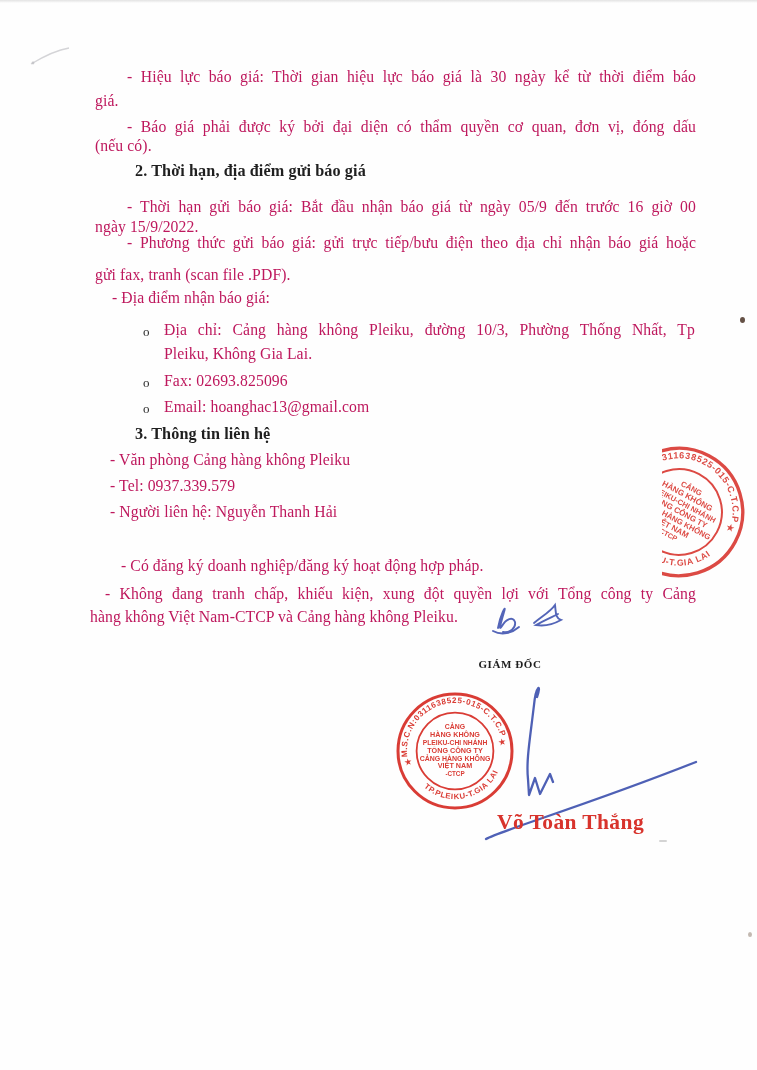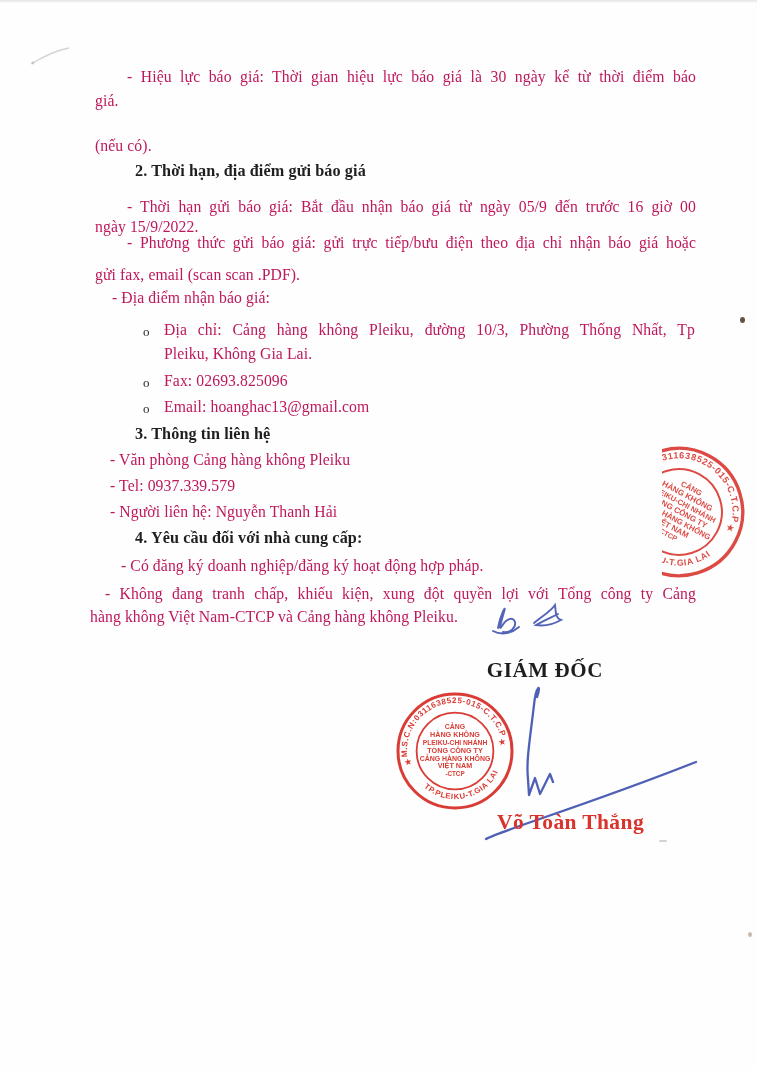--- a/index.html
+++ b/index.html
@@ -24,22 +24,22 @@
     white-space:normal;
     text-align:justify;
     text-align-last:justify;
     overflow:hidden;
   }
   .b{font-weight:bold;color:#1f1f1f;margin-left:40px;}
   .bullet{
     position:absolute;font-size:13px;color:#2a2a2a;line-height:21px;
   }
   .sig-title{
-    position:absolute;left:445px;top:658px;width:158px;
-    text-align:right;font-weight:bold;font-size:21px;letter-spacing:.6px;color:#1e1e1e;
+    position:absolute;left:431px;top:658px;width:158px;
+    text-align:center;font-weight:bold;font-size:11px;letter-spacing:.6px;color:#1e1e1e;
   }
   .signer-name{
     position:absolute;left:497px;top:810px;
     font-weight:bold;font-size:21.5px;letter-spacing:.4px;
     color:#d8332c;
   }
   .stamp-wrap{position:absolute;pointer-events:none;}
   .stamp-main{left:395px;top:691px;width:120px;height:120px;opacity:.95;}
   .stamp-partial-clip{
     left:612px;top:445px;width:134px;height:134px;
@@ -57,43 +57,43 @@
 </style>
 </head>
 <body>
 
 <div class="page">
 
   <div class="top-edge"></div>
 
   <div class="ln j" style="left:127px;top:66px;width:569px">- Hiệu lực báo giá: Thời gian hiệu lực báo giá là 30 ngày kể từ thời điểm báo</div>
   <div class="ln" style="left:95px;top:90px">giá.</div>
+  <div class="ln j" style="left:127px;top:116px;width:569px">- Báo giá phải được ký bởi đại diện có thẩm quyền cơ quan, đơn vị, đóng dấu</div>
   <div class="ln" style="left:95px;top:135px">(nếu có).</div>
   <div class="ln b" style="left:95px;top:161px;font-size:16.2px">2. Thời hạn, địa điểm gửi báo giá</div>
   <div class="ln j" style="left:127px;top:196px;width:569px">- Thời hạn gửi báo giá: Bắt đầu nhận báo giá từ ngày 05/9 đến trước 16 giờ 00</div>
   <div class="ln" style="left:95px;top:216px">ngày 15/9/2022.</div>
   <div class="ln j" style="left:127px;top:232px;width:569px">- Phương thức gửi báo giá: gửi trực tiếp/bưu điện theo địa chỉ nhận báo giá hoặc</div>
-  <div class="ln" style="left:95px;top:264px">gửi fax, email (scan scan .PDF).</div>
+  <div class="ln" style="left:95px;top:264px">gửi fax, tranh (scan file .PDF).</div>
   <div class="ln" style="left:112px;top:287px">- Địa điểm nhận báo giá:</div>
 
   <span class="bullet" style="left:143px;top:321px">o</span>
   <div class="ln j" style="left:164px;top:319px;width:531px">Địa chỉ: Cảng hàng không Pleiku, đường 10/3, Phường Thống Nhất, Tp</div>
   <div class="ln" style="left:164px;top:343px">Pleiku, Không Gia Lai.</div>
 
   <span class="bullet" style="left:143px;top:372px">o</span>
   <div class="ln" style="left:164px;top:370px">Fax: 02693.825096</div>
 
   <span class="bullet" style="left:143px;top:398px">o</span>
   <div class="ln" style="left:164px;top:396px">Email: hoanghac13@gmail.com</div>
 
   <div class="ln b" style="left:95px;top:424px;font-size:16.2px">3. Thông tin liên hệ</div>
   <div class="ln" style="left:110px;top:449px">- Văn phòng Cảng hàng không Pleiku</div>
   <div class="ln" style="left:110px;top:475px">- Tel: 0937.339.579</div>
   <div class="ln" style="left:110px;top:501px">- Người liên hệ: Nguyễn Thanh Hải</div>
-  <div class="ln b" style="left:95px;top:528px;font-size:16.2px">4. Yêu cầu đối với nhà cung cấp:</div>
   <div class="ln" style="left:121px;top:555px">- Có đăng ký doanh nghiệp/đăng ký hoạt động hợp pháp.</div>
   <div class="ln" style="left:90px;top:606px">hàng không Việt Nam-CTCP và Cảng hàng không Pleiku.</div>
   <div class="ln j" style="left:105px;top:583px;width:591px">- Không đang tranh chấp, khiếu kiện, xung đột quyền lợi với Tổng công ty Cảng</div>
 
   <svg class="sig-svg" style="left:486px;top:592px" width="92" height="46" viewBox="0 0 92 46">
     <g fill="none" stroke="#3c50ae" stroke-width="1.9" stroke-linecap="round" opacity=".88">
       <path d="M12,36 C14,24 21,10 18,20 C15,31 12,40 16,34 C20,27 27,24 29,30 C30,36 24,41 17,40 M7,39 C16,44 26,41 33,35"></path>
       <path d="M48,31 C58,23 65,19 69,13 C70,20 69,26 75,28 C66,33 56,34 50,33 C57,29 66,25 72,22"></path>
     </g>
   </svg>

